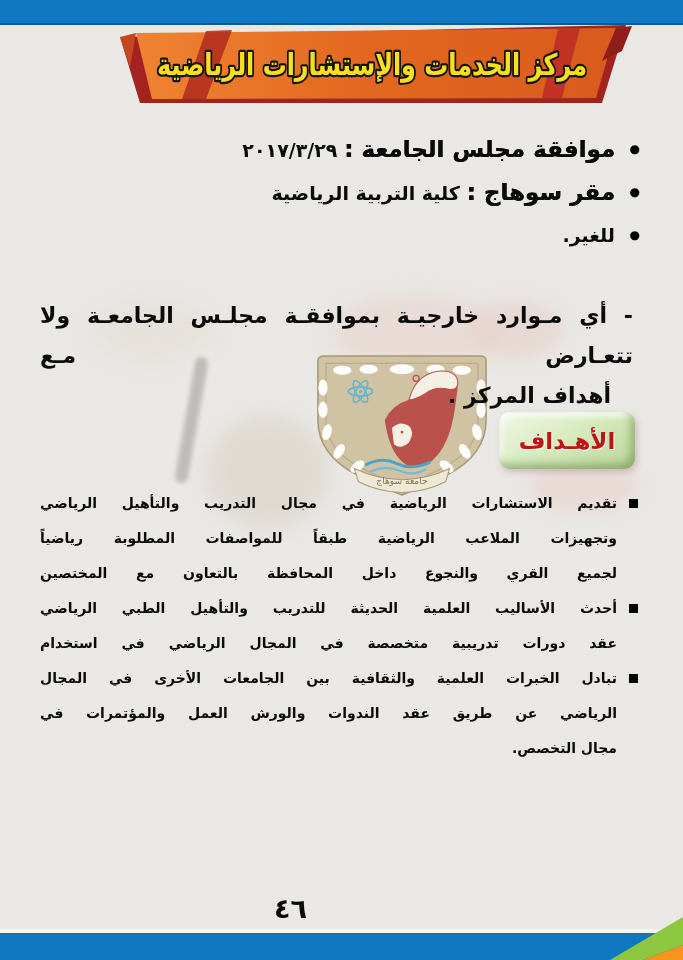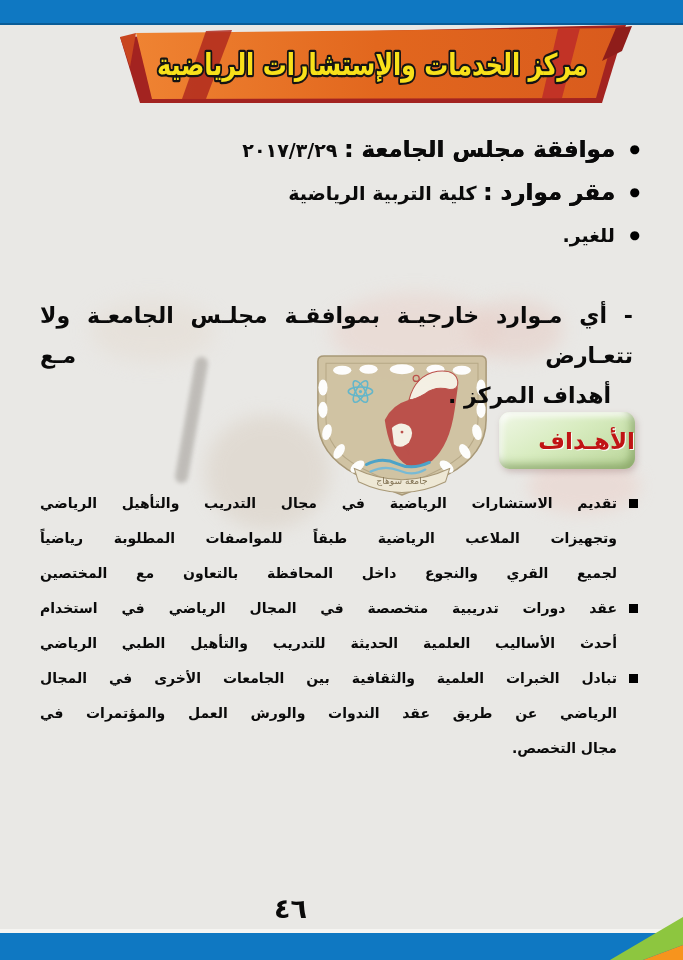--- a/index.html
+++ b/index.html
@@ -27,21 +27,21 @@
   .jl{text-align:justify;text-align-last:justify;}
   .rl{text-align:right;}
   .dash{margin-top:4px;padding-right:10px;line-height:40px;font-size:22px;font-weight:bold;}
   .dash .rl{padding-right:22px;}
   
   .badge{
     position:absolute;top:412px;right:48px;width:136px;height:57px;z-index:2;
     border-radius:11px;
     background:linear-gradient(150deg,#f0f7e6 0%,#d8ecc0 45%,#b9d598 100%);
     box-shadow:inset -4px -5px 8px rgba(104,135,70,.55), inset 3px 4px 6px rgba(255,255,255,.9), 2px 3px 6px rgba(150,110,110,.35);
-    display:flex;align-items:center;
+    display:flex;align-items:center;justify-content:center;
     font-size:23px;font-weight:bold;color:#c01414;
     text-shadow:1px 1px 0 rgba(255,255,255,.9);
   }
   
   .objectives{position:absolute;top:486px;right:40px;left:40px;z-index:2;list-style:none;margin:0;padding:0;font-size:14px;font-weight:bold;}
   .objectives li{position:relative;padding-right:26px;line-height:35px;}
   .sq{position:absolute;right:5px;top:13px;width:9px;height:9px;background:#000;}
   .pagenum{position:absolute;bottom:36px;left:0;width:581px;text-align:center;z-index:2;font-size:27px;font-weight:bold;letter-spacing:2px;}
 </style>
 </head>
@@ -118,21 +118,21 @@
   </svg>
 
   <ul class="facts">
     <li>
       <span class="marker">●</span>
       <span class="flabel">موافقة مجلس الجامعة :</span>
       <span>٢٠١٧/٣/٢٩</span>
     </li>
     <li>
       <span class="marker">●</span>
-      <span class="flabel">مقر موارد :</span>
+      <span class="flabel">مقر سوهاج :</span>
       <span>كلية التربية الرياضية</span>
     </li>
     <li>
       <span class="marker">●</span>
       <div class="rl">للغير.</div>
     </li>
   </ul>
 
   <div class="facts dash" style="top:292px;">
     <div class="jl">- أي مـوارد خارجيـة بموافقـة مجلـس الجامعـة ولا تتعـارض مـع</div>
@@ -145,22 +145,22 @@
 
   <ul class="objectives">
     <li>
       <span class="sq"></span>
       <div class="jl">تقديم الاستشارات الرياضية في مجال التدريب والتأهيل الرياضي</div>
       <div class="jl">وتجهيزات الملاعب الرياضية طبقاً للمواصفات المطلوبة رياضياً</div>
       <div class="jl">لجميع القري والنجوع داخل المحافظة بالتعاون مع المختصين</div>
     </li>
     <li>
       <span class="sq"></span>
+      <div class="jl">أحدث الأساليب العلمية الحديثة للتدريب والتأهيل الطبي الرياضي</div>
       <div class="jl">عقد دورات تدريبية متخصصة في المجال الرياضي في استخدام</div>
-      <div class="jl">أحدث الأساليب العلمية الحديثة للتدريب والتأهيل الطبي الرياضي</div>
     </li>
     <li>
       <span class="sq"></span>
       <div class="jl">تبادل الخبرات العلمية والثقافية بين الجامعات الأخرى في المجال</div>
       <div class="jl">الرياضي عن طريق عقد الندوات والورش العمل والمؤتمرات في</div>
       <div class="rl">مجال التخصص.</div>
     </li>
   </ul>
 
   <div class="pagenum">٤٦</div>

